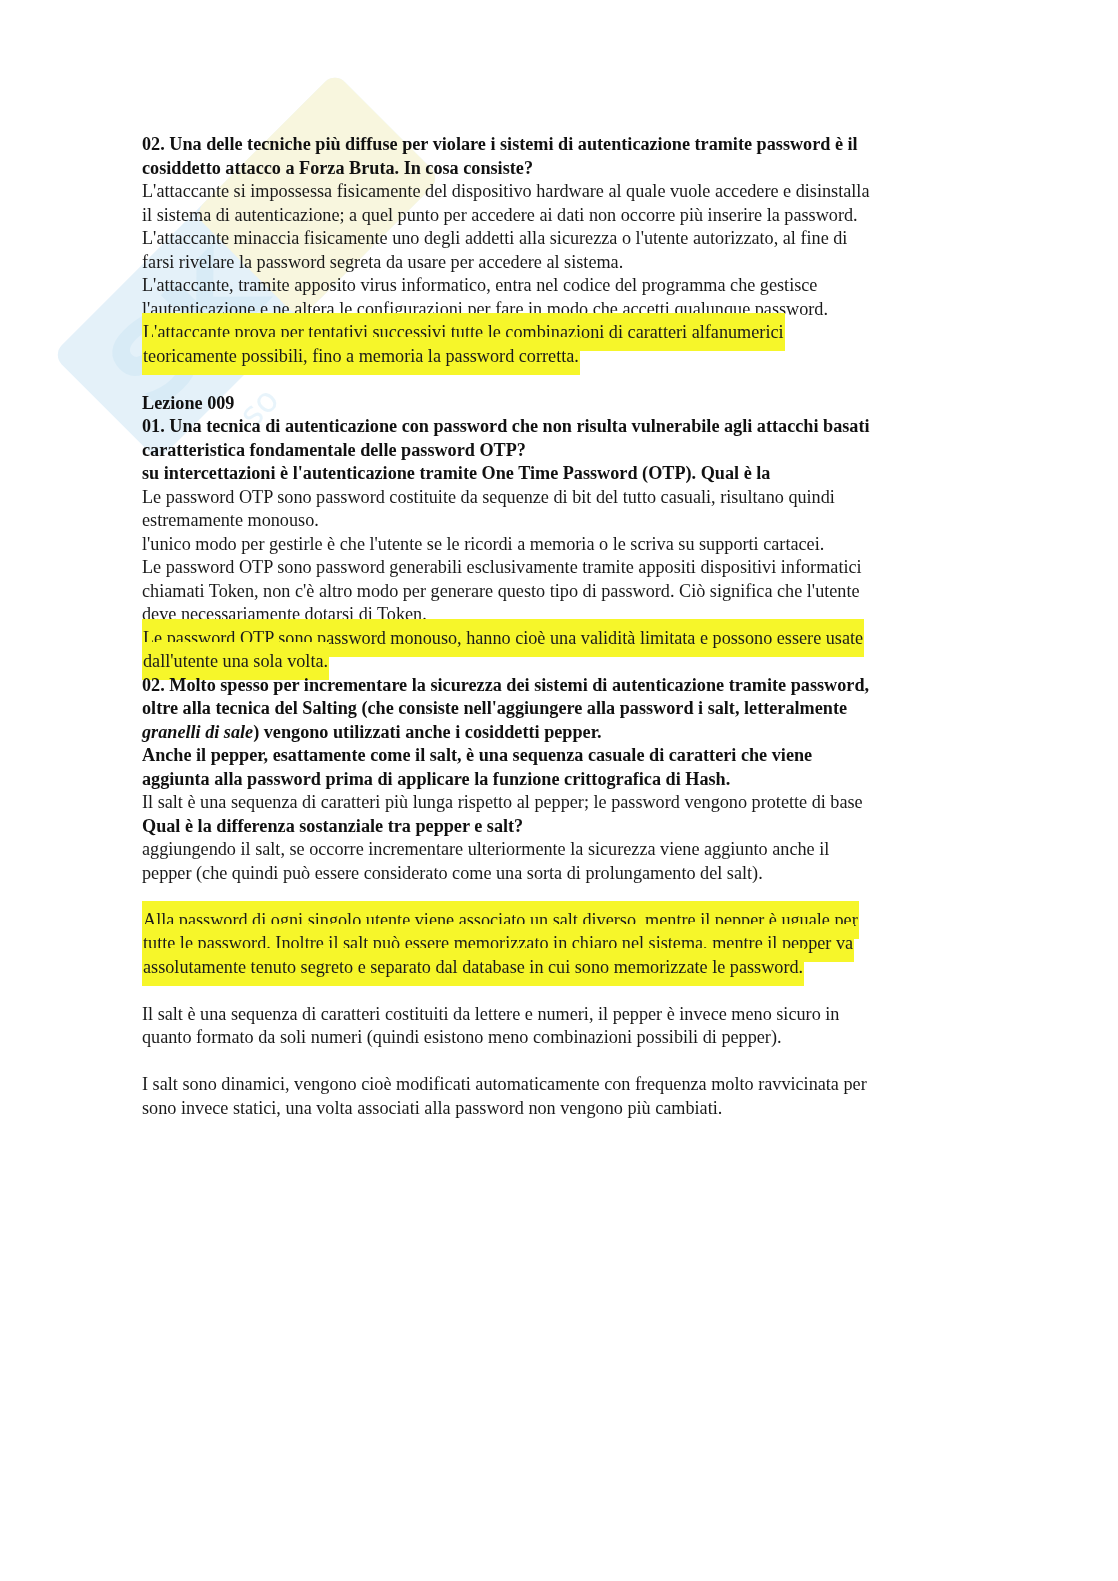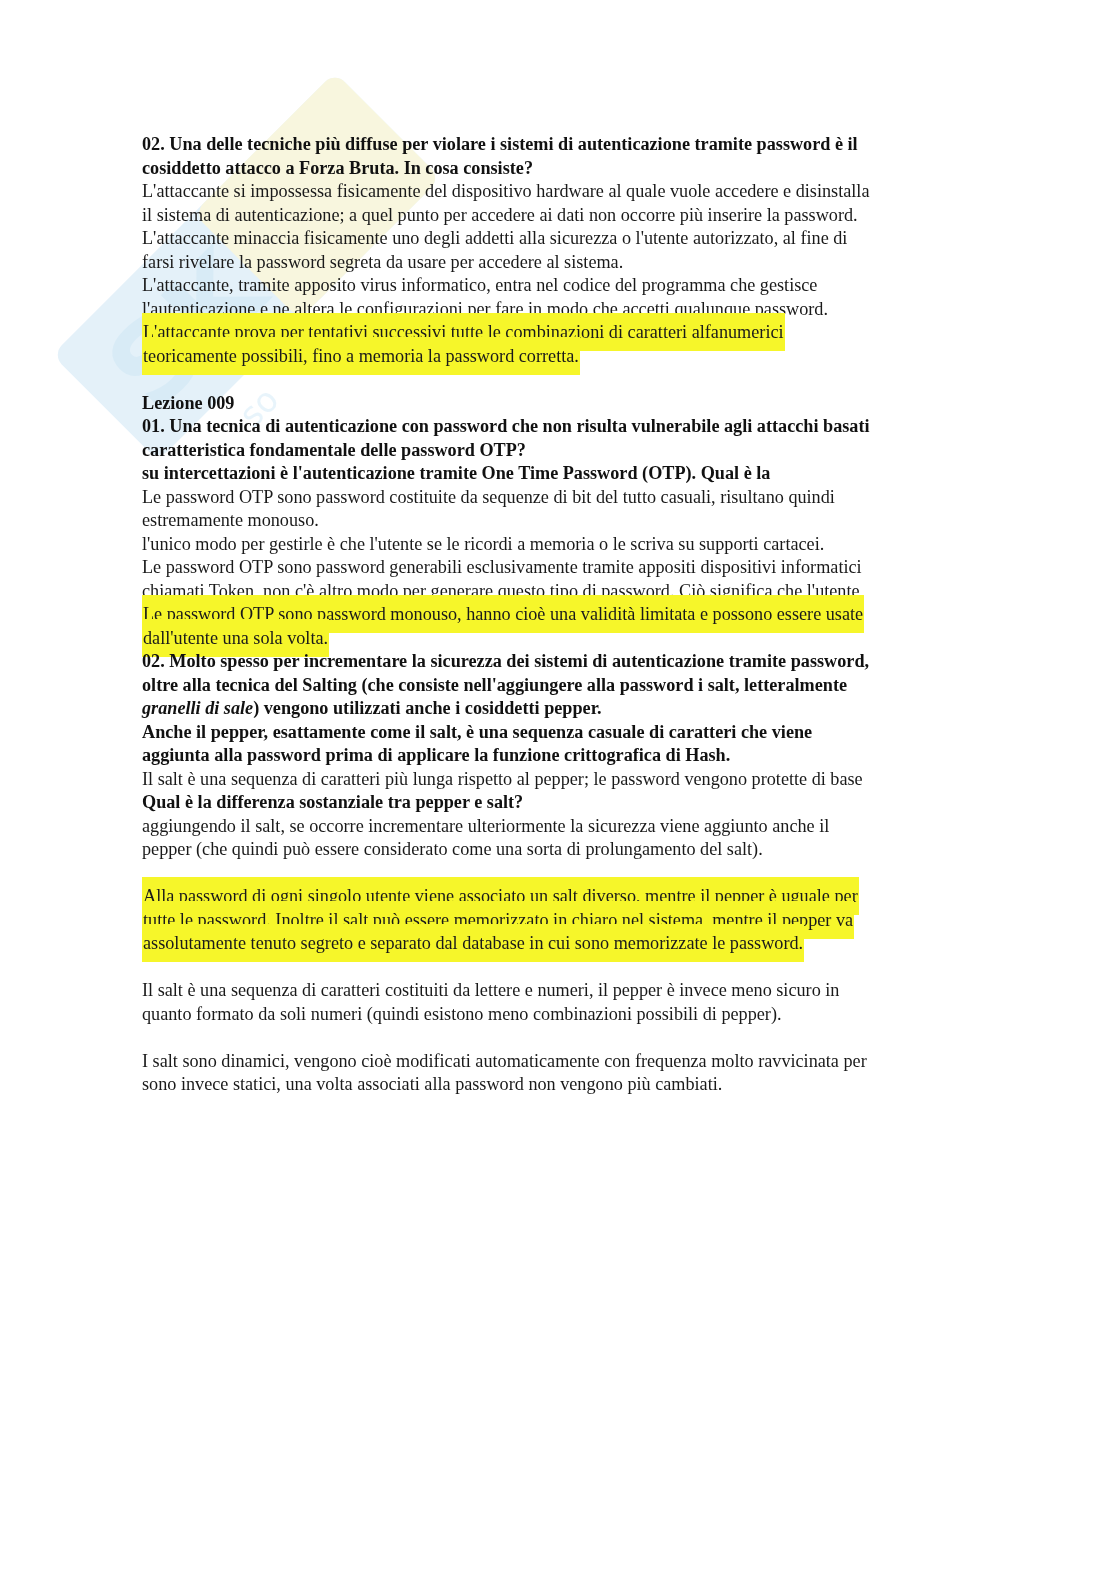--- a/index.html
+++ b/index.html
@@ -80,20 +80,21 @@
 
   <div>
     <span class="line b">01. Una tecnica di autenticazione con password che non risulta vulnerabile agli attacchi basati</span>
     <span class="line b">caratteristica fondamentale delle password OTP?</span>
     <span class="line b">su intercettazioni è l'autenticazione tramite One Time Password (OTP). Qual è la</span>
     <span class="line">Le password OTP sono password costituite da sequenze di bit del tutto casuali, risultano quindi</span>
     <span class="line">estremamente monouso.</span>
     <span class="line">l'unico modo per gestirle è che l'utente se le ricordi a memoria o le scriva su supporti cartacei.</span>
     <span class="line">Le password OTP sono password generabili esclusivamente tramite appositi dispositivi informatici</span>
     <span class="line">chiamati Token, non c'è altro modo per generare questo tipo di password. Ciò significa che l'utente</span>
+    <span class="line">deve necessariamente dotarsi di Token.</span>
     <span class="line"><span class="hl">Le password OTP sono password monouso, hanno cioè una validità limitata e possono essere usate</span></span>
     <span class="line"><span class="hl">dall'utente una sola volta.</span></span>
   </div>
 
   <div>
     <span class="line b">02. Molto spesso per incrementare la sicurezza dei sistemi di autenticazione tramite password,</span>
     <span class="line b">oltre alla tecnica del Salting (che consiste nell'aggiungere alla password i salt, letteralmente</span>
     <span class="line b"><em>granelli di sale</em><span>) vengono utilizzati anche i cosiddetti pepper.</span></span>
     <span class="line b">Anche il pepper, esattamente come il salt, è una sequenza casuale di caratteri che viene</span>
     <span class="line b">aggiunta alla password prima di applicare la funzione crittografica di Hash.</span>

